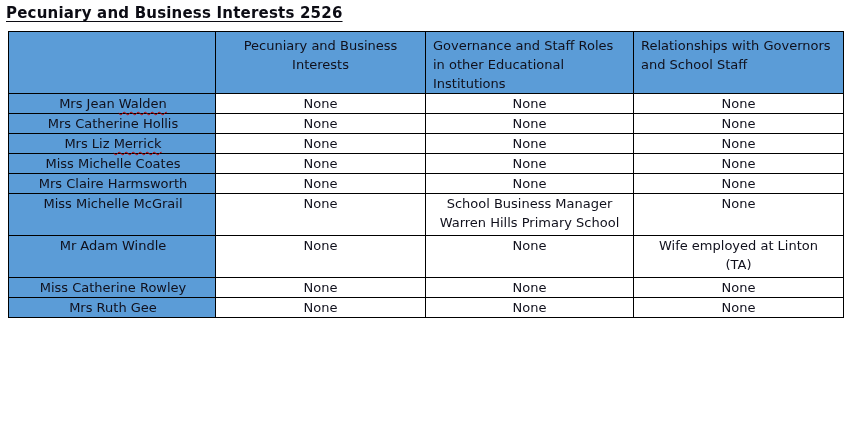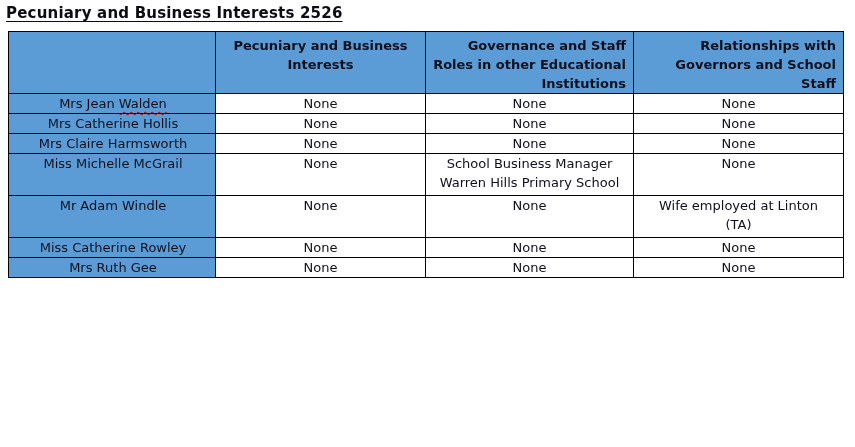--- a/index.html
+++ b/index.html
@@ -35,28 +35,28 @@
     font-size: 13px;
   }
   col.c0 { width: 207px; }
   col.c1 { width: 210px; }
   col.c2 { width: 208px; }
   col.c3 { width: 210px; }
   th, td { border: 1px solid var(--line, #000000); }
   thead th {
     height: 57px;
     vertical-align: top;
-    font-weight: 700;
+    font-weight: 400;
     background: var(--fill, #5b9cd7);
     padding: 4px 7px 0 7px;
     line-height: 19px;
     font-size: 13px;
   }
   th.hc { text-align: center; }
-  th.hl { text-align: right; }
+  th.hl { text-align: left; }
   tbody td {
     vertical-align: top;
     line-height: 19px;
     height: 19px;
     padding: 0 4px;
     white-space: pre-line;
   }
   td.name-cell {
     background: var(--fill, #5b9cd7);
     text-align: center;
@@ -100,20 +100,32 @@
           <td class="value-cell">None</td>
           <td class="value-cell">None</td>
         </tr>
         <tr>
           <td class="name-cell">Mrs Catherine Hollis</td>
           <td class="value-cell">None</td>
           <td class="value-cell">None</td>
           <td class="value-cell">None</td>
         </tr>
         <tr>
+          <td class="name-cell">Mrs Liz <span class="squiggle">Merrick</span></td>
+          <td class="value-cell">None</td>
+          <td class="value-cell">None</td>
+          <td class="value-cell">None</td>
+        </tr>
+        <tr>
+          <td class="name-cell">Miss Michelle Coates</td>
+          <td class="value-cell">None</td>
+          <td class="value-cell">None</td>
+          <td class="value-cell">None</td>
+        </tr>
+        <tr>
           <td class="name-cell">Mrs Claire Harmsworth</td>
           <td class="value-cell">None</td>
           <td class="value-cell">None</td>
           <td class="value-cell">None</td>
         </tr>
         <tr class="tall">
           <td class="name-cell">Miss Michelle McGrail</td>
           <td class="value-cell">None</td>
           <td class="value-cell">School Business Manager
 Warren Hills Primary School</td>

